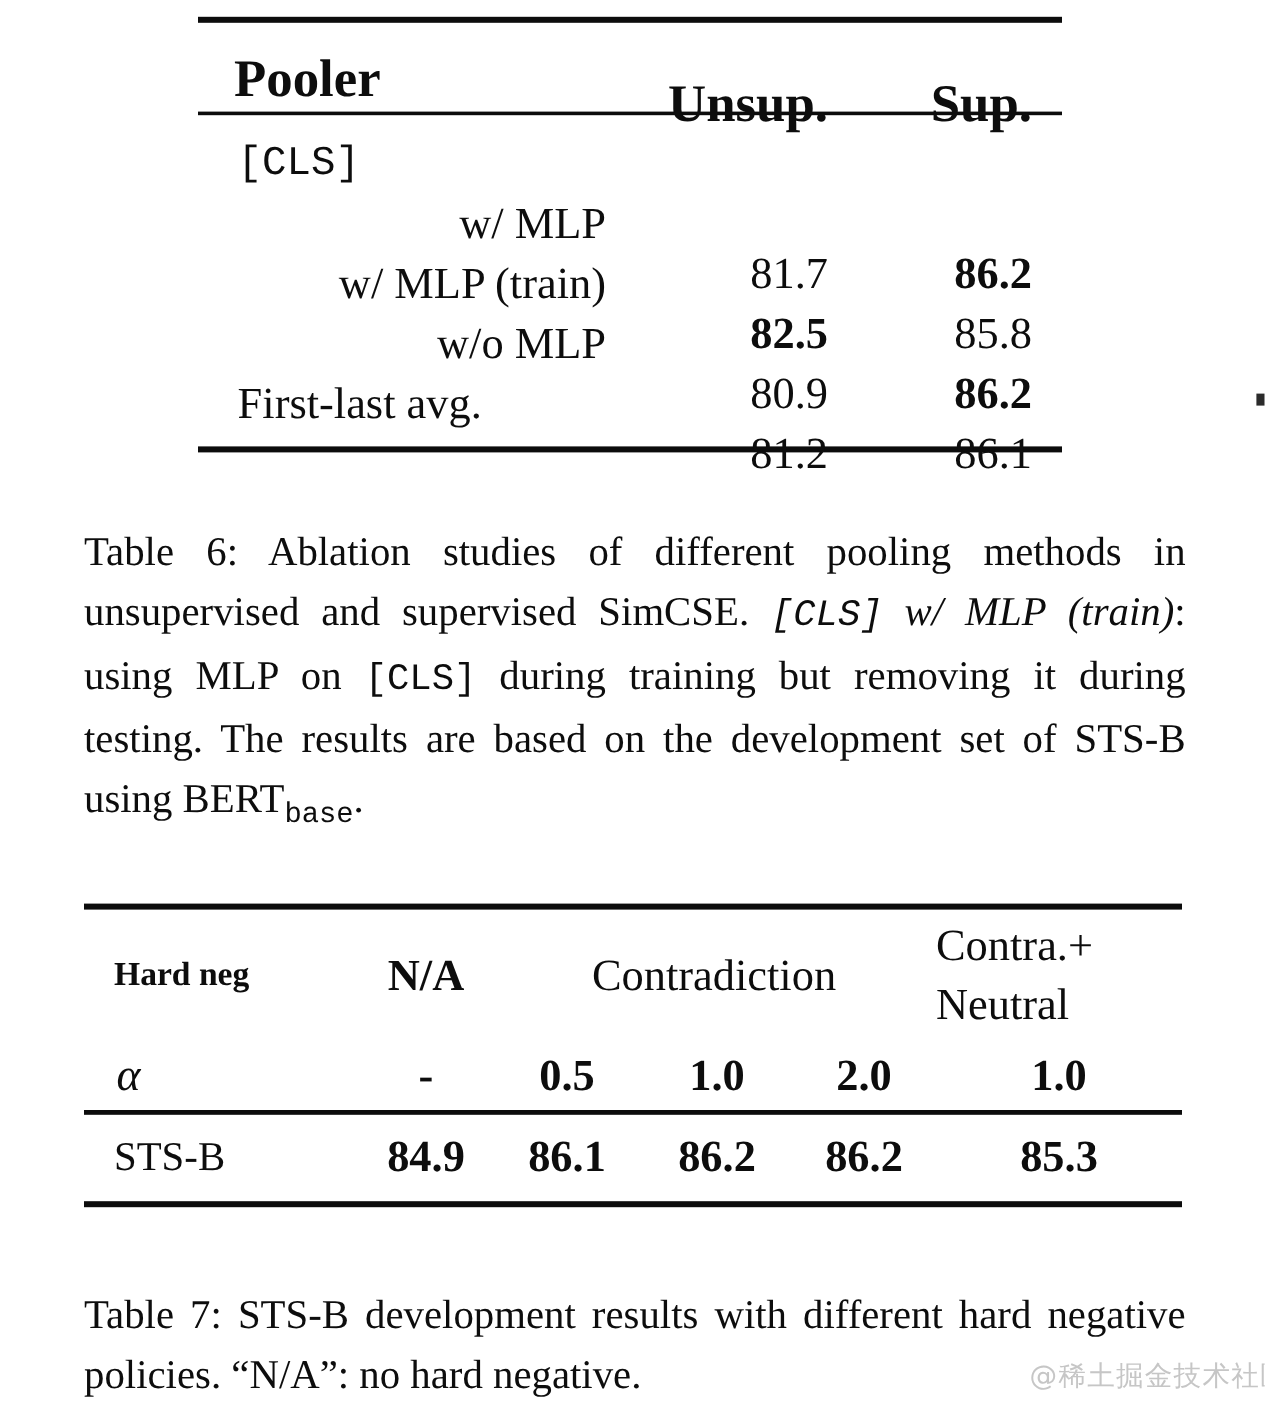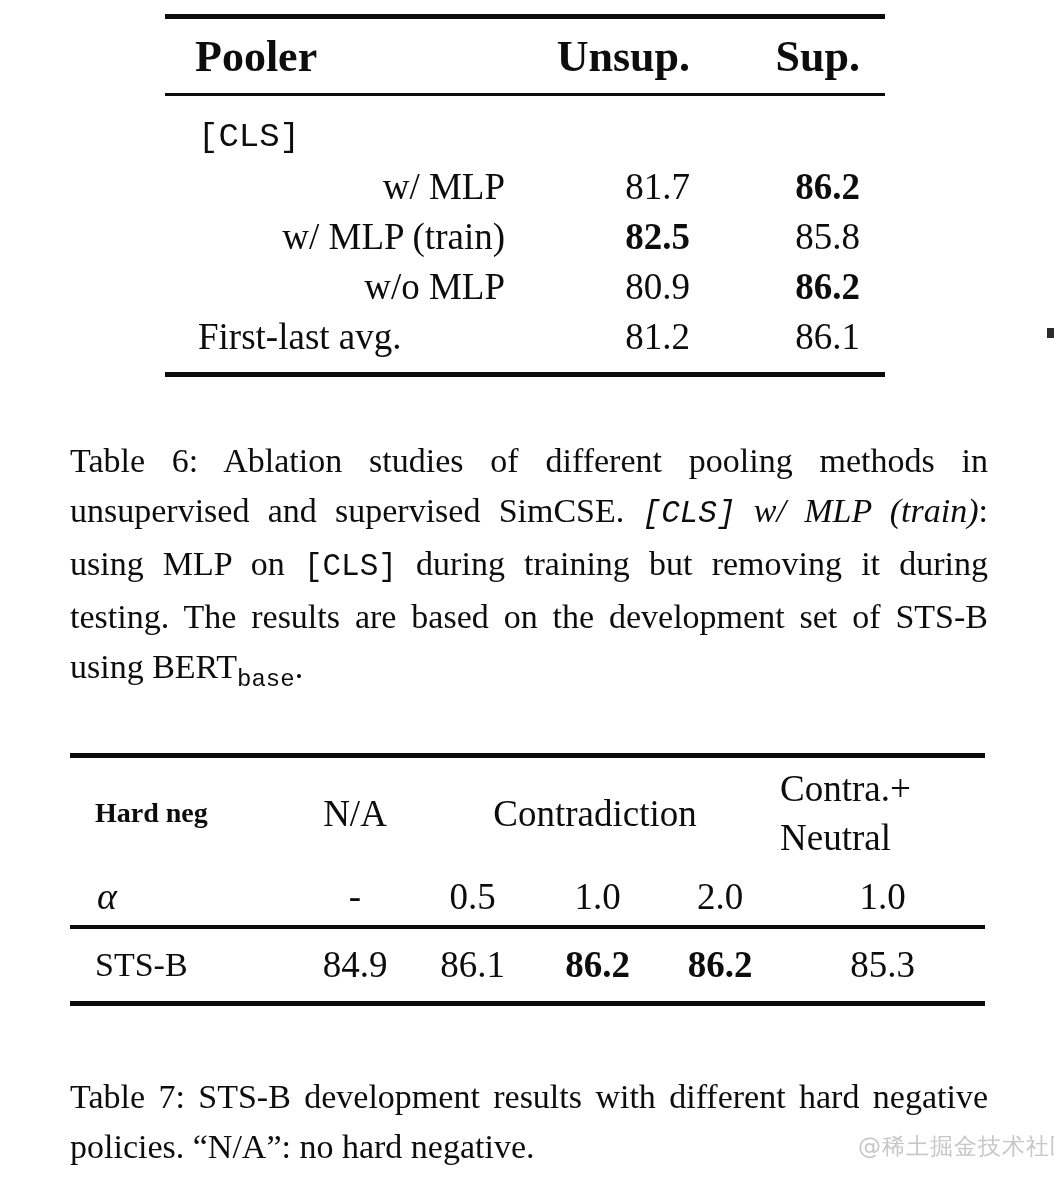--- a/index.html
+++ b/index.html
@@ -21,21 +21,21 @@
   
   .table6 { position:absolute; left:165px; top:14px; width:720px; }
   .t6-grid { display:grid; grid-template-columns:340px 185px 170px; }
   .t6-header { height:74px; align-items:center; font-weight:bold; font-size:44px; padding-right:25px; }
   .t6-header .c1 { padding-left:30px; }
   .t6-body { padding:16px 25px 10px 0; }
   .t6-row { height:50px; font-size:37px; }
   .t6-row span { line-height:50px; white-space:nowrap; }
   .t6-row .c1 { padding-left:33px; }
   .t6-row .c1.indent { padding-left:76px;text-align:right; }
-  .col-num { text-align:right; }
+  .col-num { text-align:right;margin-top:42px; }
   .bold { font-weight:bold; }
   .mono { font-family:"Liberation Mono", monospace; font-size:34px; }
 
   
   .caption {
     position:absolute; left:70px; width:918px;
     font-size:34px; line-height:50px;
     text-align:justify;
   }
   .cap6 { top:436px; }
@@ -43,21 +43,21 @@
   .it { font-style:italic; }
   .mono-it { font-family:"Liberation Mono", monospace; font-style:italic; font-size:31px; }
   .mono-sm { font-family:"Liberation Mono", monospace; font-size:31px; }
   .mono-sub { font-family:"Liberation Mono", monospace; font-size:24px; vertical-align:-8px; line-height:0; }
 
   
   .table7 { position:absolute; left:70px; top:753px; width:915px; }
   .t7-grid { display:grid; grid-template-columns:230px 110px 125px 125px 120px 205px; }
   .t7-header { height:110px; align-items:center; font-size:37px; }
   .t7-header .h1 { padding-left:25px; font-weight:bold; font-size:28px; }
-  .t7-center { text-align:center; }
+  .t7-center { text-align:center;font-weight:bold; }
   .h-contradiction { grid-column:3 / 6; text-align:center; }
   .h-col4 { text-align:left; line-height:49px; }
   .t7-alpha { height:57px; font-size:37px; }
   .t7-alpha span { line-height:57px; }
   .t7-alpha .h1 { padding-left:27px; font-style:italic; font-weight:normal; font-size:38px; }
   .t7-sts { height:72px; font-size:37px; }
   .t7-sts span { line-height:72px; }
   .t7-sts .h1 { padding-left:25px; font-weight:normal; font-size:34px; }
 
   

